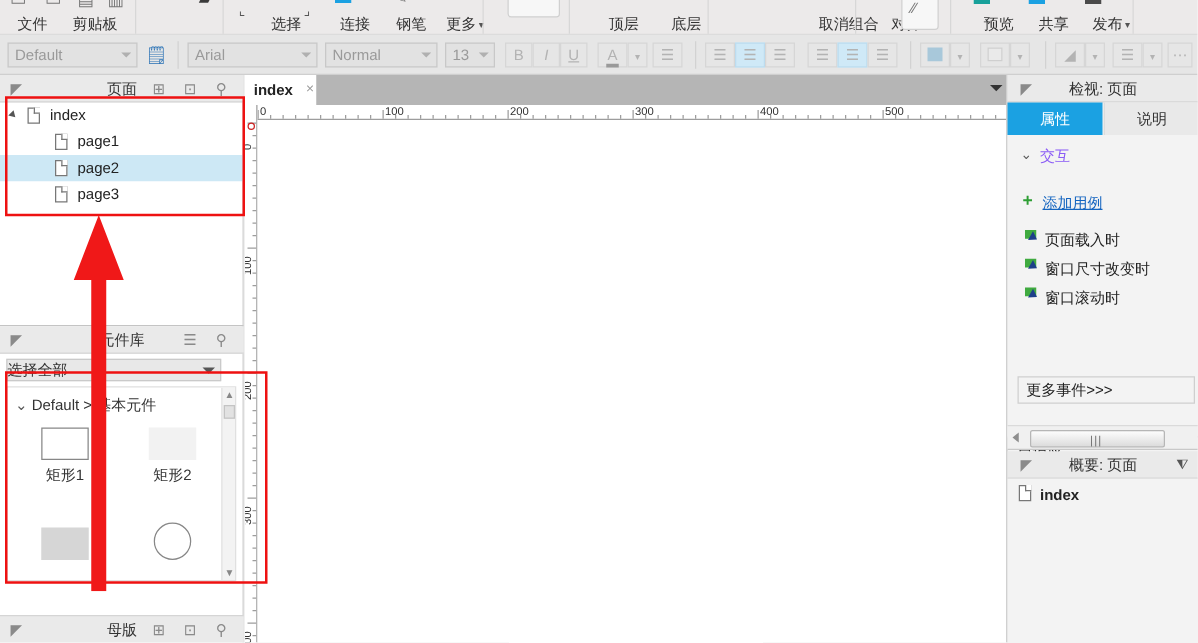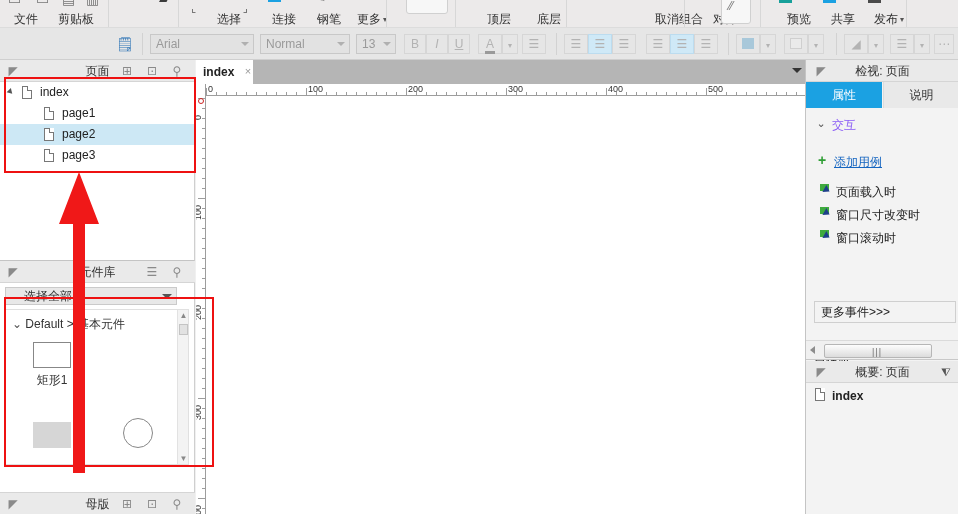--- a/index.html
+++ b/index.html
@@ -135,21 +135,21 @@
   #widgetsPanel {
     position: absolute; left: 0; top: 260px; width: 195px; height: 254px;
     background: #fff;
     border-right: 1px solid #cfcfcf;
     border-top: 1px solid #c4c4c4;
   }
   #widgetsHead { left:0; top:0; width: 195px; }
   #libSelect {
     position: absolute; left: 5px; top: 26px; width: 172px; height: 18px;
     background: #e8e8e8; border: 1px solid #cacaca;
-    font-size: 12px; color: #333; line-height: 16px; padding-left: 18px;
+    font-size: 12px; color: #333; line-height: 16px; padding-left: 0;
   }
   #libSelect .arw {
     position: absolute; right: 4px; top: 6px;
     width: 0;height: 0;
     border-left: 5px solid transparent;
     border-right: 5px solid transparent;
     border-top: 5px solid #555;
   }
   #libList {
     position: absolute; left: 5px; top: 48px; width: 184px; height: 156px;
@@ -376,20 +376,24 @@
     <div class="rib-icon-box" style="left:406px; top:-12px; width:42px; height:26px;"></div>
     <div class="rib-icon-box" style="left:721px; top:-4px; width:30px; height:28px;">
       <span class="rib-glyph" style="left:7px; top:2px; font-size:12px; color:#777">⁄⁄</span>
     </div>
     <span class="rib-glyph" style="left:779px; top:-9px; font-size:13px; color:#17a09a">▬</span>
     <span class="rib-glyph" style="left:823px; top:-9px; font-size:13px; color:#1ba1e2">▬</span>
     <span class="rib-glyph" style="left:868px; top:-9px; font-size:13px; color:#4a4a4a">▬</span>
   </div>
 
   <div class="formatbar">
+    <div class="fb-select" style="left:6px; width:104px">
+      <span>Default</span>
+      <span class="arw"></span>
+    </div>
     <div style="position:absolute; left:116px; top:7px; width:18px; height:18px; color:#2a72b5; font-size:14px; text-align:center; line-height:18px;">🗒</div>
     <div class="fb-sep" style="left:142px"></div>
     <div class="fb-select" style="left:150px; width:104px">
       <span>Arial</span>
       <span class="arw"></span>
     </div>
     <div class="fb-select" style="left:260px; width:90px">
       <span>Normal</span>
       <span class="arw"></span>
     </div>
@@ -487,20 +491,24 @@
 
     <div id="libList">
       <div class="lib-group">
         <span class="lib-chev">⌄</span>
         <span>Default &gt; 基本元件</span>
       </div>
 
       <div class="lib-item" style="left:16px; top:32px; width:60px">
         <div class="sw-rect-o"></div>
         <div class="lbl">矩形1</div>
+      </div>
+      <div class="lib-item" style="left:102px; top:32px; width:60px">
+        <div class="sw-rect-l"></div>
+        <div class="lbl">矩形2</div>
       </div>
       <div class="lib-item" style="left:16px; top:112px; width:60px">
         <div class="sw-rect-g"></div>
       </div>
       <div class="lib-item" style="left:102px; top:108px; width:60px">
         <div class="sw-circle"></div>
       </div>
 
       <div class="vscroll">
         <div class="up">▲</div>

